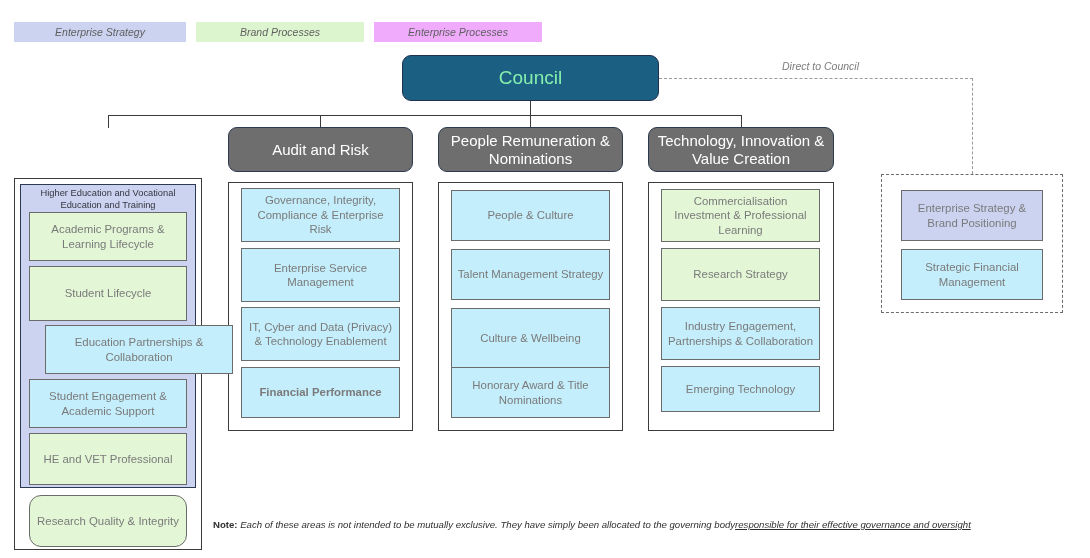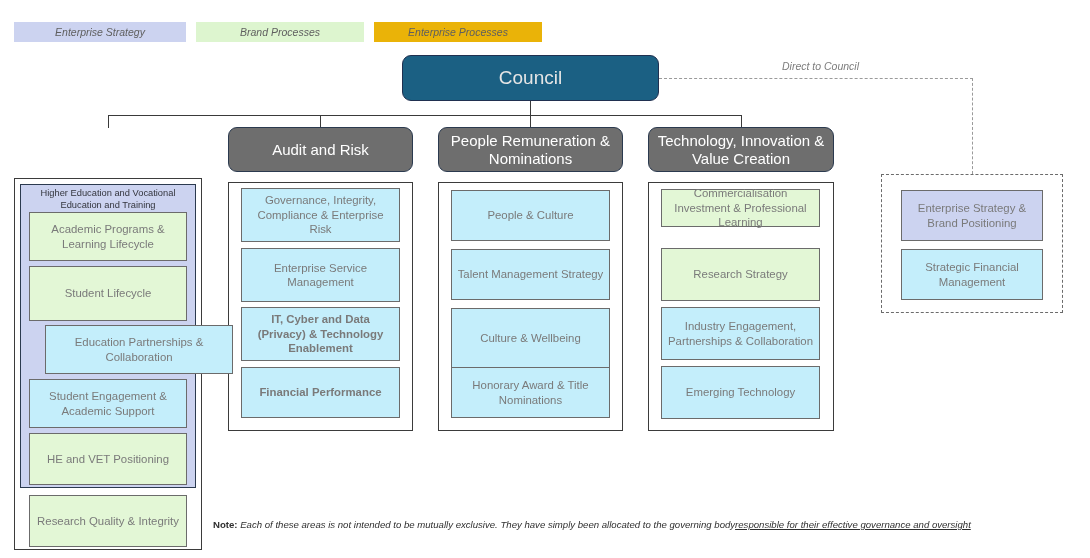--- a/index.html
+++ b/index.html
@@ -25,33 +25,33 @@
     position: absolute;
     height: 20px;
     line-height: 20px;
     text-align: center;
     font-size: 10.5px;
     font-style: italic;
     color: #5f5f5f;
   }
   .legend-strategy  { left: 14px;  top: 22px; width: 172px; background: #ccd3f0; }
   .legend-core      { left: 196px; top: 22px; width: 168px; background: #ddf5cf; }
-  .legend-ent       { left: 374px; top: 22px; width: 168px; background: #eab308; }
+  .legend-ent       { left: 374px; top: 22px; width: 168px; background: #f0abfc; }
 
   
   .council {
     position: absolute;
     left: 402px;
     top: 55px;
     width: 257px;
     height: 46px;
     background: #1b6083;
     border: 1.6px solid #203050;
     border-radius: 9px;
-    color: #e5e5e5;
+    color: #86efac;
     font-size: 19px;
     display: flex;
     align-items: center;
     justify-content: center;
     box-sizing: border-box;
   }
 
   
   .line { position: absolute; background: #3a3a3a; }
   .vline { width: 1.3px; }
@@ -210,37 +210,37 @@
   <div class="col col-3"></div>
   <div class="col col-4"></div>
 
   <div class="group-box"></div>
   <div class="group-title">Higher Education and Vocational Education and Training</div>
 
   <div class="item c-core" style="left:29px; top:212px; width:158px; height:49px;">Academic Programs &amp; Learning Lifecycle</div>
   <div class="item c-core" style="left:29px; top:266px; width:158px; height:55px;">Student Lifecycle</div>
   <div class="item c-ent" style="left:45px; top:325px; width:188px; height:49px;">Education Partnerships &amp; Collaboration</div>
   <div class="item c-ent" style="left:29px; top:379px; width:158px; height:49px;">Student Engagement &amp; Academic Support</div>
-  <div class="item c-core" style="left:29px; top:433px; width:158px; height:52px;">HE and VET Positioning</div>
-  <div class="item c-core" style="left:29px; top:495px; width:158px; height:52px;">Research Quality &amp; Integrity</div>
+  <div class="item c-core" style="left:29px; top:433px; width:158px; height:52px;">HE and VET Professional</div>
+  <div class="item c-core" style="left:29px; top:495px; width:158px; height:52px;border-radius:12px;">Research Quality &amp; Integrity</div>
 
   <div class="item c-ent" style="left:241px; top:188px; width:159px; height:54px;">Governance, Integrity, Compliance &amp; Enterprise Risk</div>
   <div class="item c-ent" style="left:241px; top:248px; width:159px; height:54px;">Enterprise Service Management</div>
-  <div class="item c-ent" style="left:241px; top:307px; width:159px; height:54px;font-weight:bold;">IT, Cyber and Data (Privacy) &amp; Technology Enablement</div>
+  <div class="item c-ent" style="left:241px; top:307px; width:159px; height:54px;">IT, Cyber and Data (Privacy) &amp; Technology Enablement</div>
   <div class="item c-ent" style="left:241px; top:367px; width:159px; height:51px;font-weight:bold;">Financial Performance</div>
 
   <div class="item c-ent" style="left:451px; top:190px; width:159px; height:51px;">People &amp; Culture</div>
   <div class="item c-ent" style="left:451px; top:249px; width:159px; height:51px;">Talent Management Strategy</div>
   <div class="item c-ent" style="left:451px; top:308px; width:159px; height:61px;">Culture &amp; Wellbeing</div>
   <div class="item c-ent" style="left:451px; top:367px; width:159px; height:51px;">Honorary Award &amp; Title Nominations</div>
 
-  <div class="item c-core" style="left:661px; top:189px; width:159px; height:38px;">Commercialisation Investment &amp; Professional Learning</div>
+  <div class="item c-core" style="left:661px; top:189px; width:159px; height:53px;">Commercialisation Investment &amp; Professional Learning</div>
   <div class="item c-core" style="left:661px; top:248px; width:159px; height:53px;">Research Strategy</div>
   <div class="item c-ent" style="left:661px; top:307px; width:159px; height:53px;">Industry Engagement, Partnerships &amp; Collaboration</div>
-  <div class="item c-ent" style="left:661px; top:366px; width:159px; height:53px;">Emerging Technology</div>
+  <div class="item c-ent" style="left:661px; top:366px; width:159px; height:46px;">Emerging Technology</div>
 
   <div class="dashed-box"></div>
   <div class="item c-str" style="left:901px; top:190px; width:142px; height:51px;">Enterprise Strategy &amp; Brand Positioning</div>
   <div class="item c-ent" style="left:901px; top:249px; width:142px; height:51px;">Strategic Financial Management</div>
 
   <div class="note"><b>Note:</b><span> Each of these areas is not intended to be mutually exclusive. They have simply been allocated to the governing body</span><u>responsible for their effective governance and oversight</u></div>
 
 </div>
 
 </body></html>

